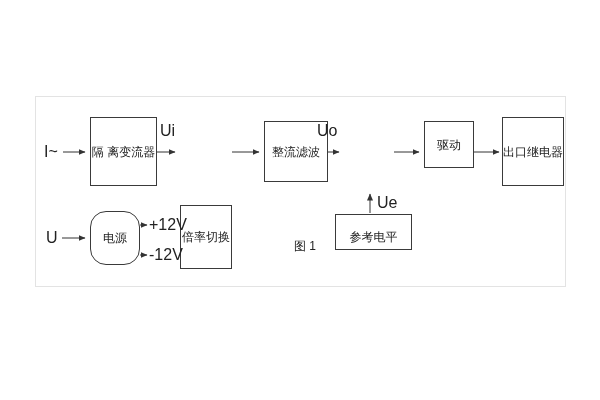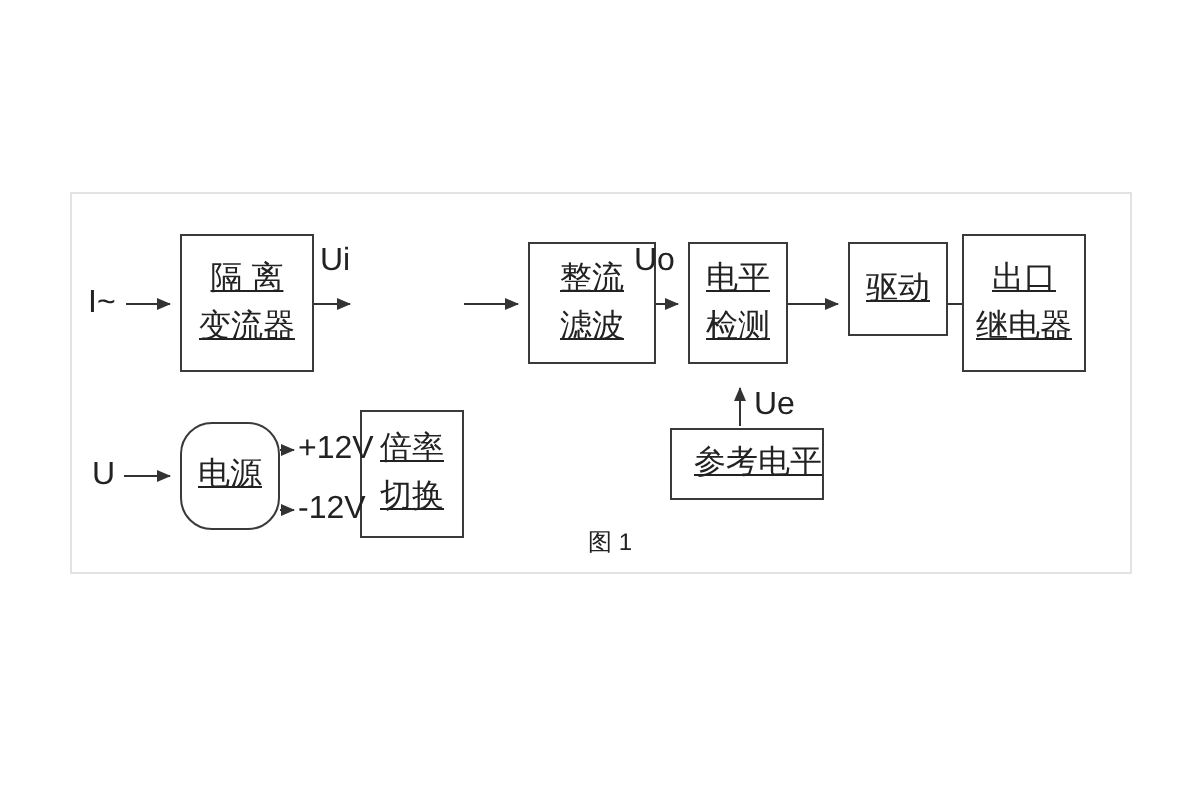--- a/index.html
+++ b/index.html
@@ -30,30 +30,29 @@
     top: 0;
     width: 600px;
     height: 400px;
     pointer-events: none;
   }
   .box {
     position: absolute;
     border: 1px solid #3a3a3a;
     background: #ffffff;
     color: #222222;
-    font-size: 16px;
+    font-size: 12px;
     line-height: 24px;
     display: flex;
-    flex-direction: column;
+    flex-direction: row;
     align-items: center;
     justify-content: center;
     text-align: center;
     box-sizing: border-box;
     white-space: pre;
-    text-decoration: underline;
   }
   .lbl {
     position: absolute;
     color: #222222;
     font-size: 16px;
     line-height: 14px;
     white-space: pre;
   }
   .caption {
     position: absolute;
@@ -91,30 +90,26 @@
     <span>隔 离</span>
     <span>变流器</span>
   </div>
 
 
   <div class="box" style="left:264px; top:121px; width:64px; height:61px;text-align:center;">
     <span>整流</span>
     <span>滤波</span>
   </div>
 
-  <div class="box" style="left:344px; top:121px; width:50px; height:61px;">
-    <span>电平</span>
-    <span>检测</span>
-  </div>
 
   <div class="box" style="left:424px; top:121px; width:50px; height:47px;">
     <span>驱动</span>
   </div>
 
-  <div class="box" style="left:481px; top:117px; width:62px; height:69px;">
+  <div class="box" style="left:502px; top:117px; width:62px; height:69px;">
     <span>出口</span>
     <span>继电器</span>
   </div>
 
   <div class="box" style="left:90px; top:211px; width:50px; height:54px;border-radius:16px;">
     <span>电源</span>
   </div>
 
   <div class="box" style="left:180px; top:205px; width:52px; height:64px;">
     <span>倍率</span>
@@ -132,15 +127,15 @@
   <span class="lbl" style="left:160px; top:124px;">Ui</span>
 
   <span class="lbl" style="left:317px; top:124px;">Uo</span>
 
   <span class="lbl" style="left:377px; top:196px;">Ue</span>
 
   <span class="lbl" style="left:149px; top:218px;">+12V</span>
 
   <span class="lbl" style="left:149px; top:248px;">-12V</span>
 
-  <span class="caption" style="left:294px; top:263px;">图 1</span>
+  <span class="caption" style="left:294px; top:238px;">图 1</span>
 
 </div>
 
 </body></html>

